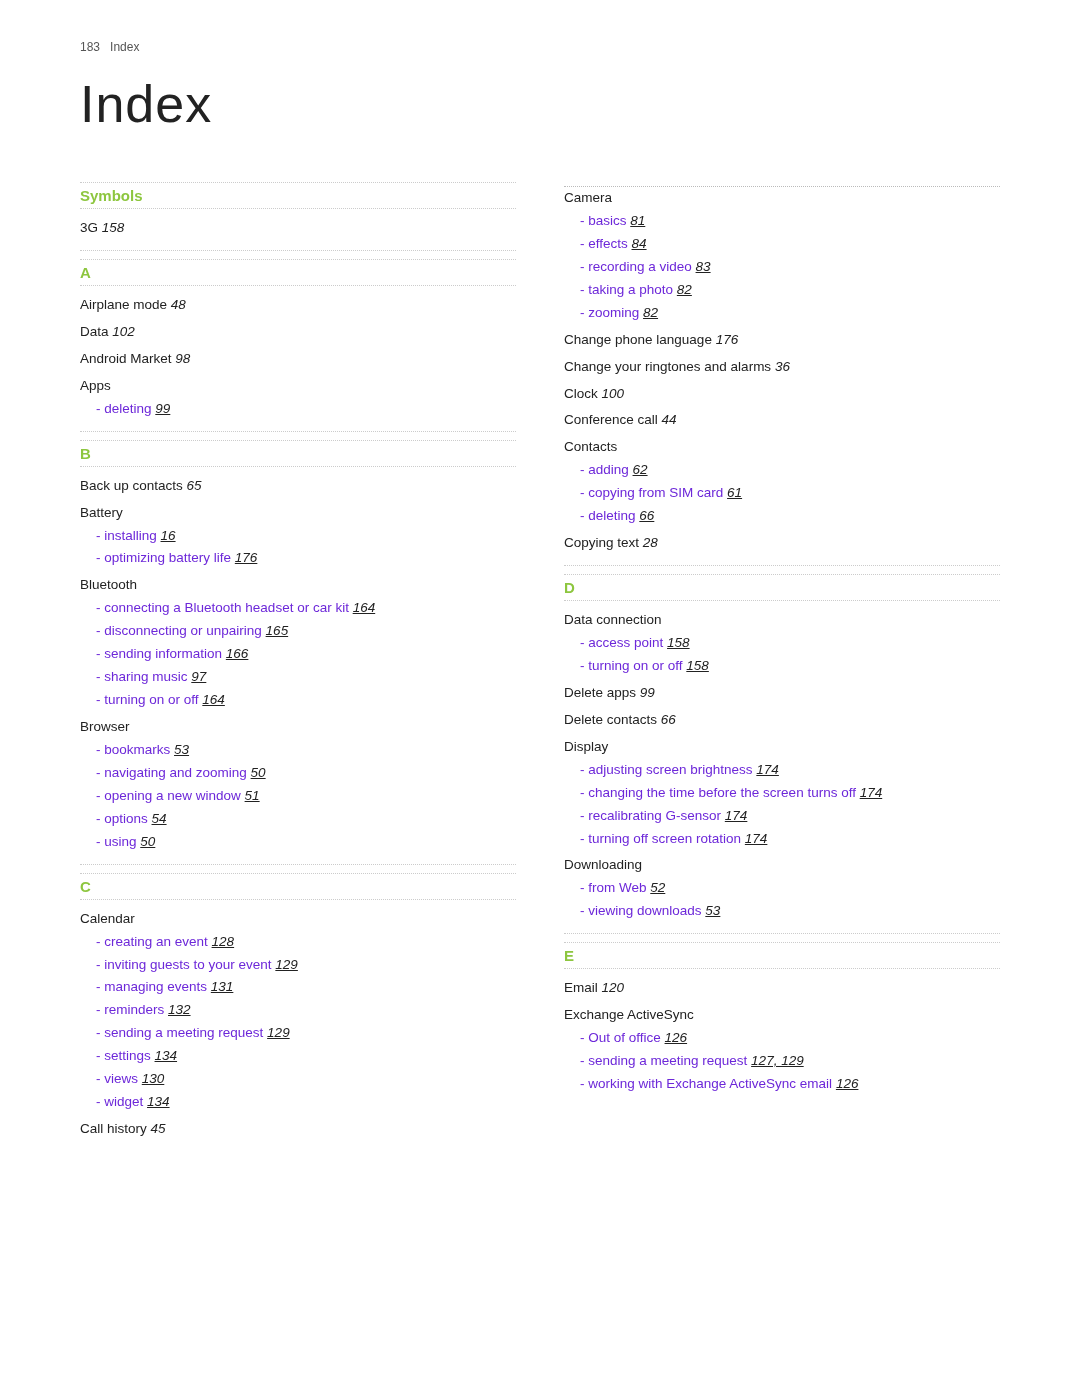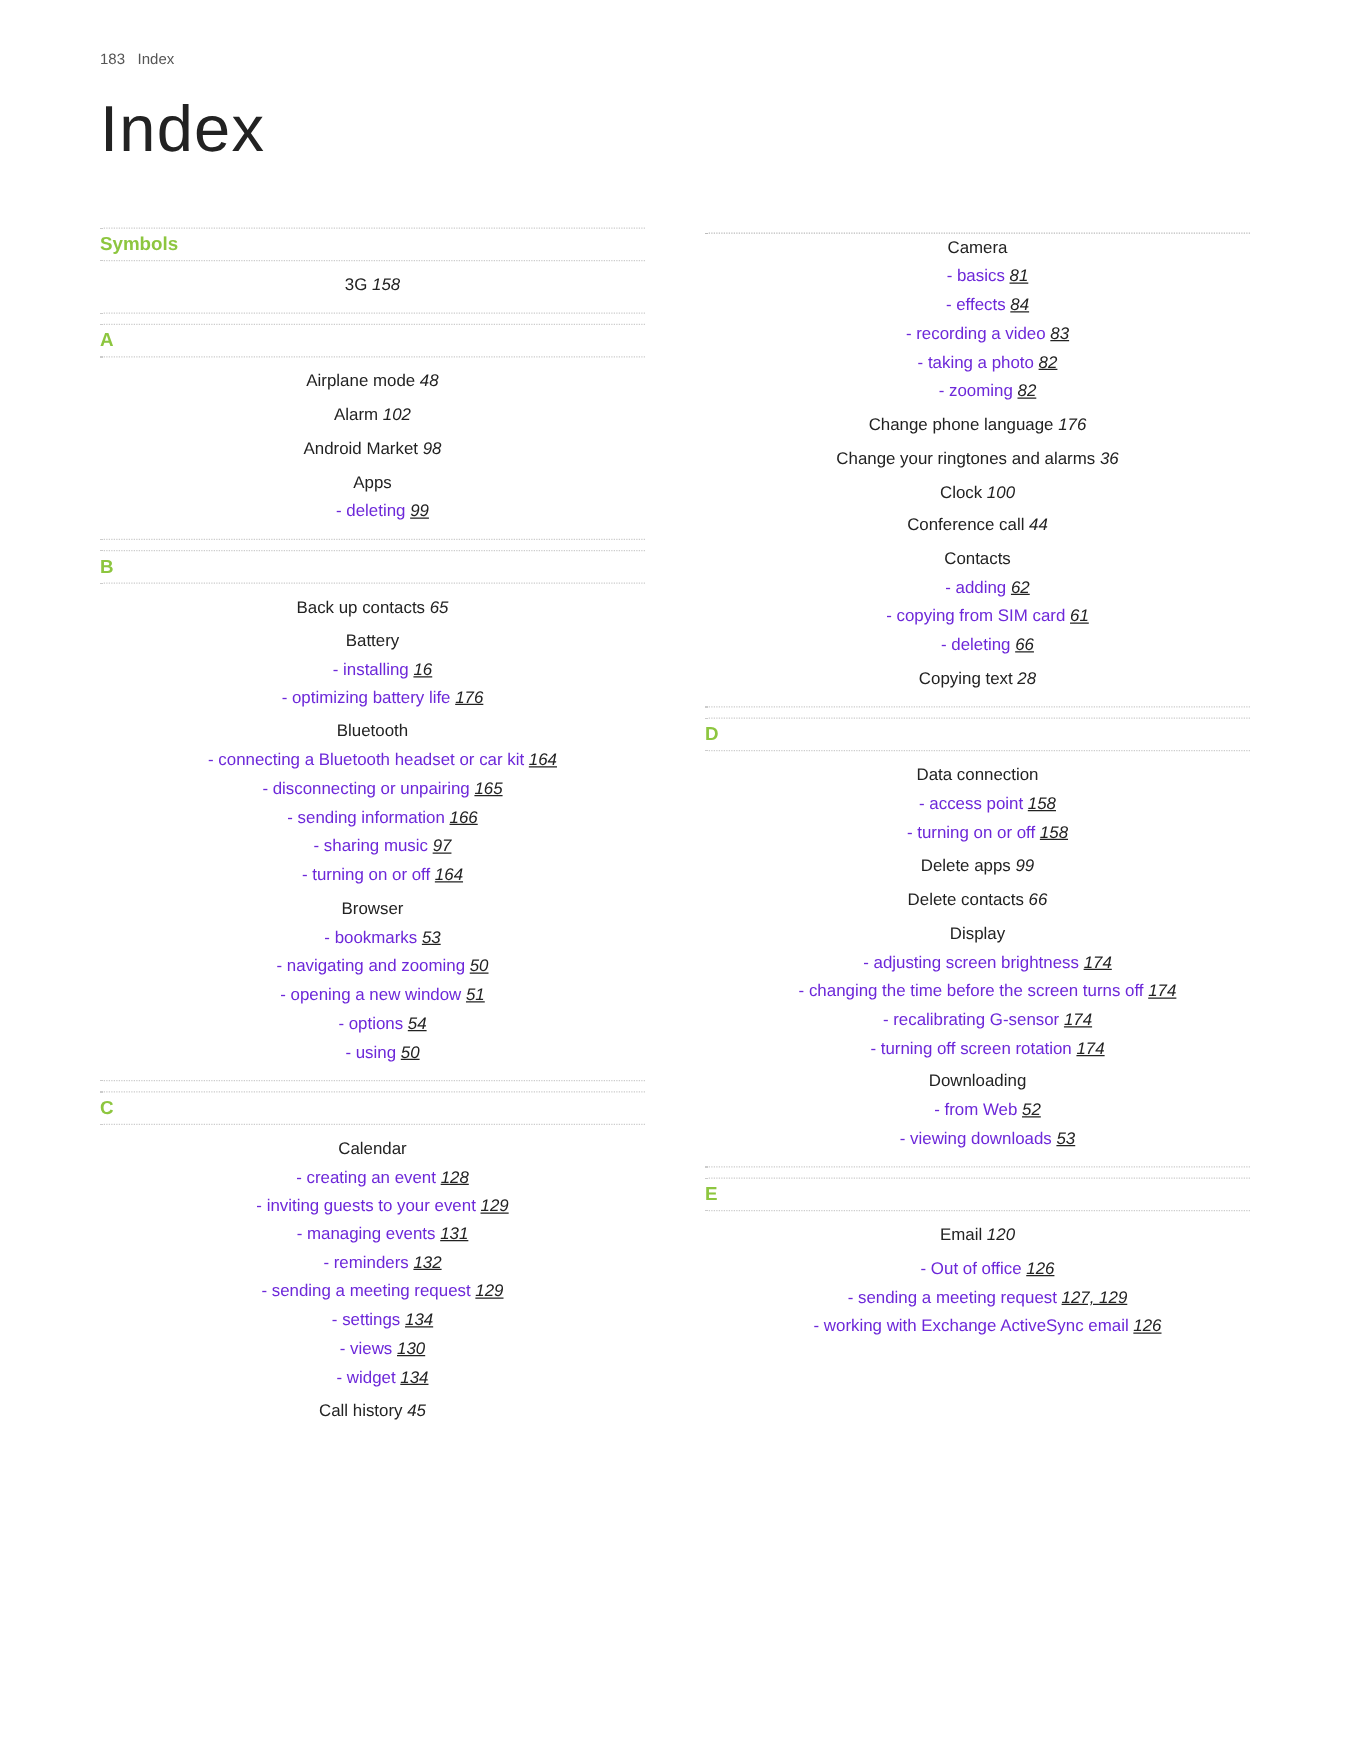--- a/index.html
+++ b/index.html
@@ -82,21 +82,20 @@
       color: #6d28d9;
     }
 
     .index-sub .page-num {
       font-style: italic;
       text-decoration: underline;
     }
 
     .entry-group {
       margin-bottom: 4px;
-      text-align: center;
     }
 
     .section-top-divider {
       border: none;
       border-top: 1px dotted #bbb;
       margin: 12px 0 0 0;
     }
   </style>
 </head>
 <body>
@@ -113,21 +112,21 @@
       <div class="section-header">Symbols</div>
       <div class="entry-group">
         <div class="index-entry"><span class="label">3G  </span><span class="page-num">158</span></div>
       </div>
       <hr class="section-divider">
       <div class="section-header">A</div>
       <div class="entry-group">
         <div class="index-entry"><span class="label">Airplane mode  </span><span class="page-num">48</span></div>
       </div>
       <div class="entry-group">
-        <div class="index-entry"><span class="label">Alarm  </span><span class="page-num">102</span></div>
+        <div class="index-entry"><span class="label">Data  </span><span class="page-num">102</span></div>
       </div>
       <div class="entry-group">
         <div class="index-entry"><span class="label">Android Market  </span><span class="page-num">98</span></div>
       </div>
       <div class="entry-group">
         <div class="index-entry"><span class="label">Apps</span></div>
         <div class="index-sub"><span class="label">- deleting  </span><span class="page-num">99</span></div>
       </div>
       <hr class="section-divider">
       <div class="section-header">B</div>
@@ -228,18 +227,19 @@
         <div class="index-entry"><span class="label">Downloading</span></div>
         <div class="index-sub"><span class="label">- from Web  </span><span class="page-num">52</span></div>
         <div class="index-sub"><span class="label">- viewing downloads  </span><span class="page-num">53</span></div>
       </div>
       <hr class="section-divider">
       <div class="section-header">E</div>
       <div class="entry-group">
         <div class="index-entry"><span class="label">Email  </span><span class="page-num">120</span></div>
       </div>
       <div class="entry-group">
+        <div class="index-entry"><span class="label">Exchange ActiveSync</span></div>
         <div class="index-sub"><span class="label">- Out of office  </span><span class="page-num">126</span></div>
         <div class="index-sub"><span class="label">- sending a meeting request  </span><span class="page-num">127, 129</span></div>
         <div class="index-sub"><span class="label">- working with Exchange ActiveSync email  </span><span class="page-num">126</span></div>
       </div>
     </div>
 </div>
 
 </body></html>

